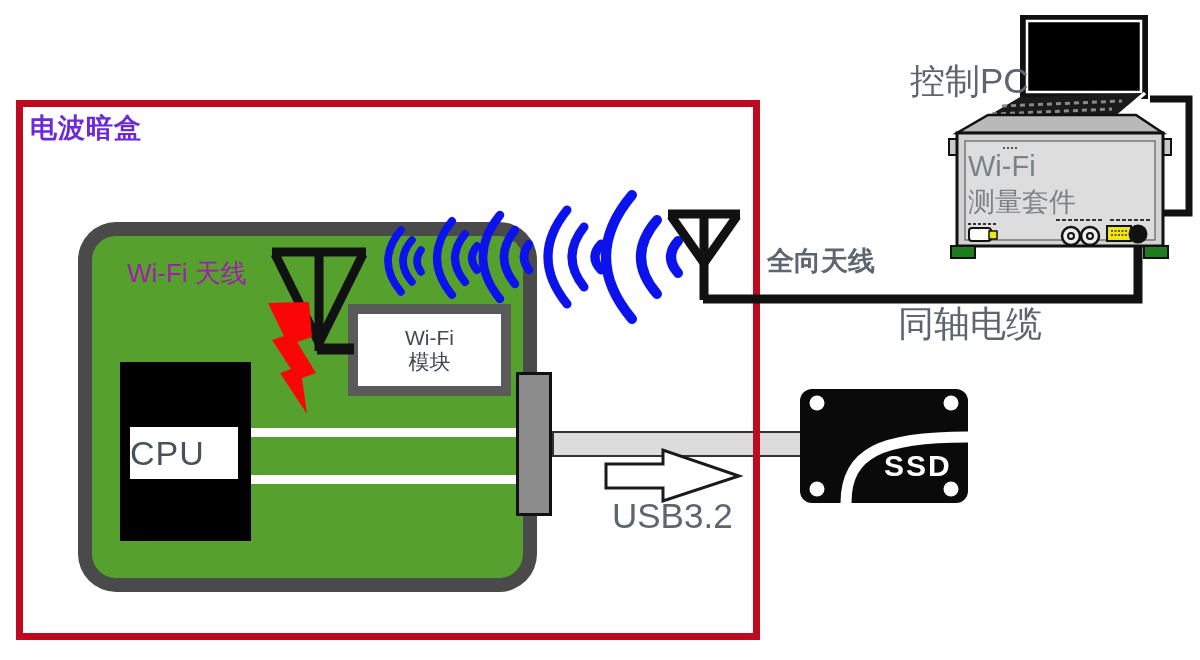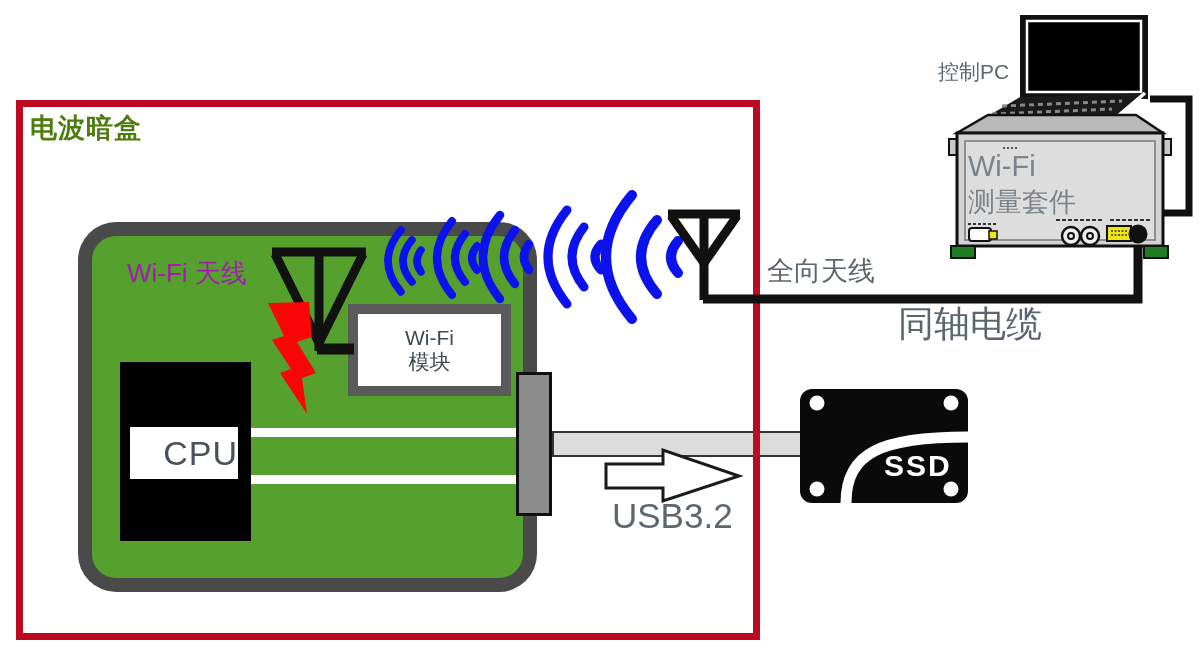--- a/index.html
+++ b/index.html
@@ -11,21 +11,21 @@
   }
   .abs { position: absolute; }
 
   
   .chamber-box {
     left: 16px; top: 100px; width: 744px; height: 540px;
     border: 7px solid #BD0A20; z-index: 20; pointer-events: none;
   }
   .chamber-label {
     left: 30px; top: 110px; font-size: 27px; font-weight: bold;
-    color: #4d7c0f; z-index: 40; letter-spacing: 1px;
+    color: #6d28d9; z-index: 40; letter-spacing: 1px;
   }
 
   
   .board-outer {
     left: 78px; top: 222px; width: 459px; height: 370px;
     background: #4A4A4A; border-radius: 38px; z-index: 10;
   }
   .board-inner {
     left: 14px; top: 14px; right: 14px; bottom: 14px;
     background: #56A12E; border-radius: 24px;
@@ -33,21 +33,21 @@
   .board-antenna-label {
     left: 127px; top: 256px; font-size: 26px; color: #a21caf; z-index: 40;
   }
 
   .cpu-chip {
     left: 120px; top: 362px; width: 131px; height: 179px;
     background: #000000; z-index: 11;
   }
   .cpu-label-box {
     left: 10px; top: 65px; width: 108px; height: 52px;
-    background: #ffffff; display: flex; align-items: center; justify-content: flex-end;
+    background: #ffffff; display: flex; align-items: center; justify-content: flex-start;
   }
   .cpu-label { font-size: 34px; color: #47525A; letter-spacing: 1px; }
 
   .bus-line { background: #ffffff; height: 9px; z-index: 11; }
   .bus-line-1 { left: 251px; top: 428px; width: 266px; }
   .bus-line-2 { left: 251px; top: 475px; width: 266px; }
 
   .wifi-module {
     left: 348px; top: 304px; width: 163px; height: 92px;
     background: #5A5A5A; z-index: 12;
@@ -69,23 +69,23 @@
     left: 552px; top: 431px; width: 252px; height: 26px;
     background: #DCDCDC; border: 2px solid #333333; z-index: 10;
   }
   .usb-label {
     left: 612px; top: 496px; width: 120px; text-align: center;
     font-size: 35px; color: #5B6670; z-index: 40;
   }
 
   
   .gray-label { color: #5B6670; z-index: 40; }
-  .omni-label { left: 767px; top: 253px; font-size: 27px; }
+  .omni-label { left: 767px; top: 243px; font-size: 27px; font-weight: bold; }
   .coax-label { left: 898px; top: 300px; font-size: 36px; }
-  .pc-label   { left: 910px; top:  58px; font-size: 21px; margin-left: 28px; }
+  .pc-label   { left: 910px; top:  58px; font-size: 35px; }
 
   .instr-label-1 { left: 968px; top: 150px; font-size: 29px; color: #7A838A; z-index: 40; }
   .instr-label-2 { left: 968px; top: 184px; font-size: 27px; color: #7A838A; z-index: 40; text-align: center; }
 
   .svg-layer { left: 0; top: 0; width: 1200px; height: 660px; z-index: 30; pointer-events: none; }
 </style>
 </head>
 <body>
 
 <div class="canvas">

